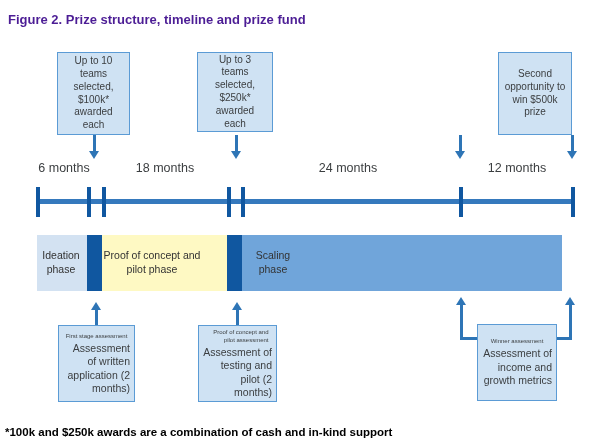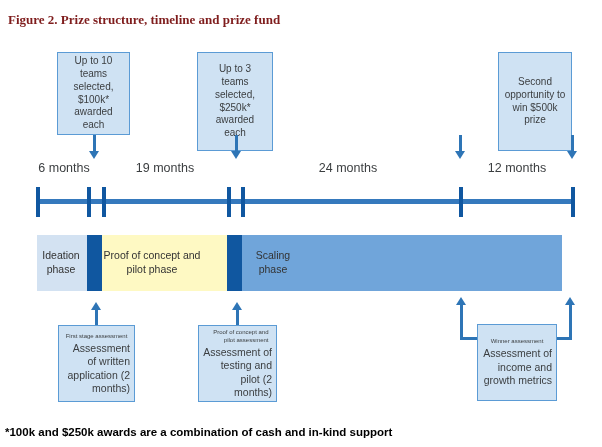--- a/index.html
+++ b/index.html
@@ -2,38 +2,38 @@
 <html><head>
 <meta charset="utf-8">
 <style>
   html,body{margin:0;padding:0;background:#fff;}
   .canvas{
     position:relative;width:602px;height:447px;background:#ffffff;
     font-family:"Liberation Sans", sans-serif;overflow:hidden;
   }
   .fig-title{
     position:absolute;left:8px;top:12px;
-    font-family:Liberation Serif, serif;font-weight:bold;
-    font-size:13px;color:#7f1d1d;
+    font-family:Liberation Sans, sans-serif;font-weight:bold;
+    font-size:13px;color:#4c1d95;
   }
   .footnote{
     position:absolute;left:5px;top:426px;
     font-size:11.5px;font-weight:bold;color:#000;
   }
   
   .box{
     position:absolute;background:#cfe2f3;border:1.6px solid #5b9bd5;
     box-sizing:border-box;display:flex;flex-direction:column;
     align-items:center;justify-content:center;text-align:center;
     color:#3b3e40;font-size:10px;line-height:1.28;
   }
   .box-1{left:57px;top:52px;width:73px;height:83px;padding:0 8px;}
-  .box-2{left:197px;top:52px;width:76px;height:99px;padding:0 9px;}
+  .box-2{left:197px;top:52px;width:76px;height:80px;padding:0 9px;}
   .box-3{left:392px;top:52px;width:68px;height:83px;padding:0 2px;}
-  .box-4{left:498px;top:52px;width:74px;height:99px;padding:0 3px;}
+  .box-4{left:498px;top:52px;width:74px;height:83px;padding:0 3px;}
   .abox{font-size:10.5px;text-align:right;}
   .abox-1{left:58px;top:325px;width:77px;height:77px;padding:0 4px;}
   .abox-2{left:198px;top:325px;width:79px;height:77px;padding:0 4px;}
   .abox-3{left:477px;top:324px;width:80px;height:77px;padding:0 4px;}
   .abox .small-hdr{font-size:6px;line-height:1.35;margin-bottom:2px;max-width:62px;}
   
   .stem-v{position:absolute;width:2.5px;background:#2e75b6;}
   .stem-h{position:absolute;height:2.5px;background:#2e75b6;}
   .head-down{position:absolute;width:0;height:0;
     border-left:5px solid transparent;border-right:5px solid transparent;
@@ -86,21 +86,21 @@
   <div>
     <div class="stem-v" style="left:459px;top:135px;height:17px;"></div>
     <div class="head-down" style="left:455px;top:151px;"></div>
   </div>
   <div>
     <div class="stem-v" style="left:571px;top:135px;height:17px;"></div>
     <div class="head-down" style="left:567px;top:151px;"></div>
   </div>
 
   <span class="tl-label" style="left:64px;">6 months</span>
-  <span class="tl-label" style="left:165px;">19 months</span>
+  <span class="tl-label" style="left:165px;">18 months</span>
   <span class="tl-label" style="left:348px;">24 months</span>
   <span class="tl-label" style="left:517px;">12 months</span>
 
   <div class="tl-line"></div>
   <div class="tl-tick" style="left:36px;"></div>
   <div class="tl-tick" style="left:87px;"></div>
   <div class="tl-tick" style="left:102px;"></div>
   <div class="tl-tick" style="left:227px;"></div>
   <div class="tl-tick" style="left:241px;"></div>
   <div class="tl-tick" style="left:459px;"></div>

